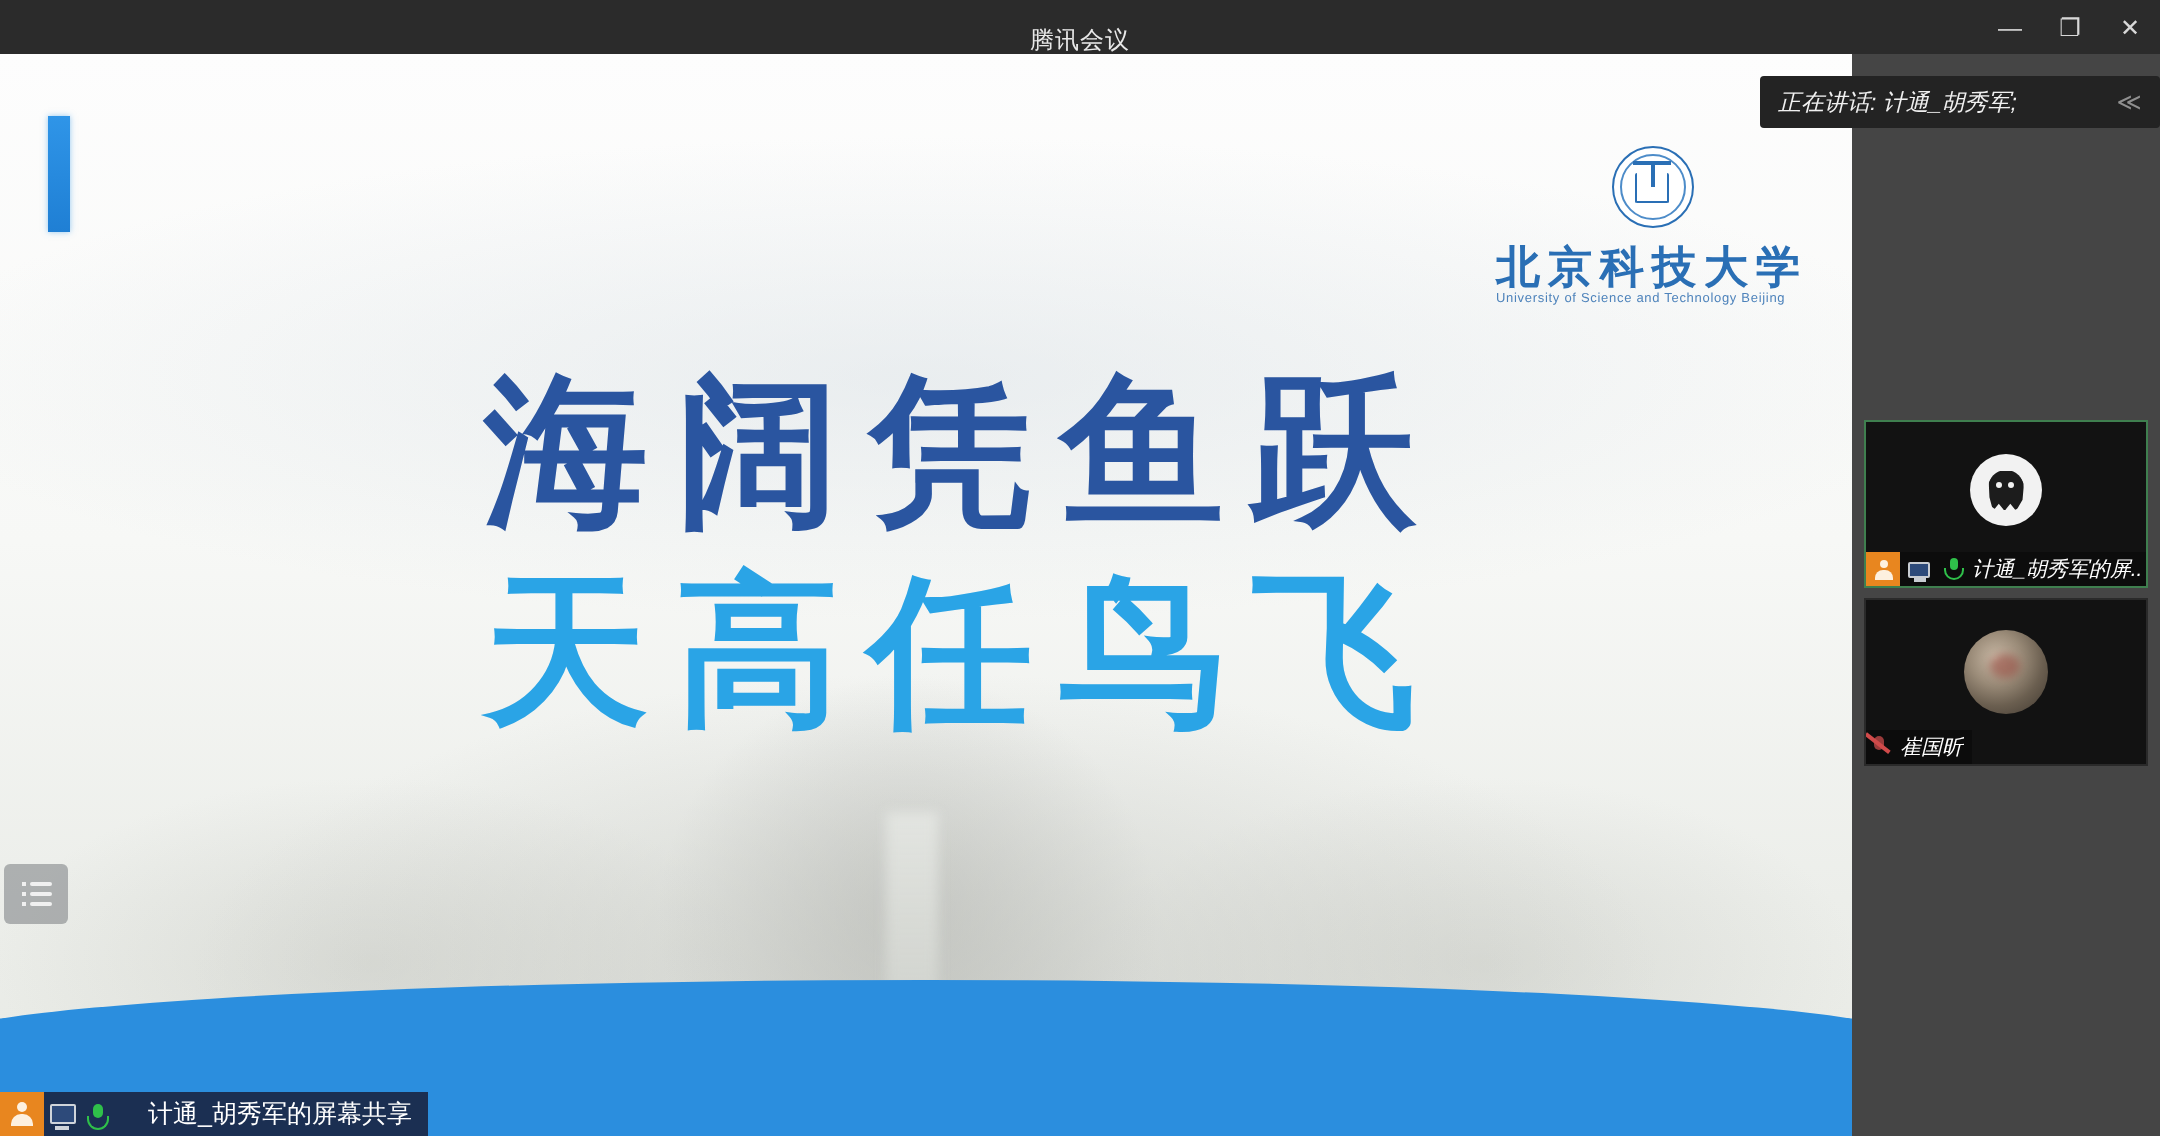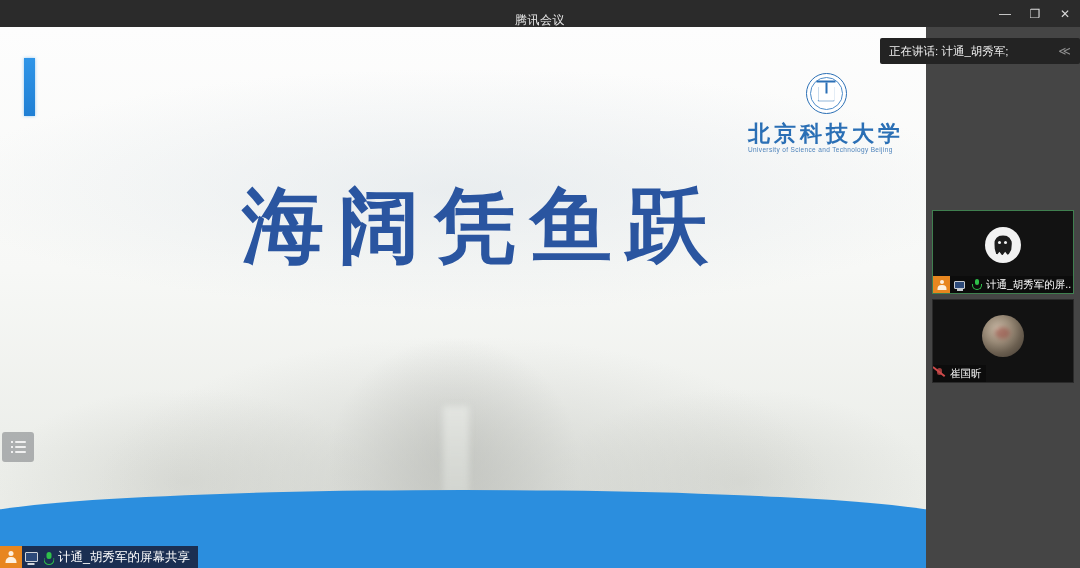--- a/index.html
+++ b/index.html
@@ -164,26 +164,27 @@
   .mic::before{
     content:""; position:absolute; left:50%; top:1px; transform:translateX(-50%);
     width:5px; height:7px; border-radius:3px; background:#2fc04a;
   }
   .mic::after{
     content:""; position:absolute; left:50%; top:7px; transform:translateX(-50%);
     width:9px; height:6px;
     border:1.8px solid #2fc04a; border-top:none;
     border-radius:0 0 6px 6px;
   }
-  .ss-name { color:#ffffff; font-size:12.5px; margin-left:0; white-space:nowrap; }
+  .ss-name { color:#ffffff; font-size:12.5px; margin-left:16px; white-space:nowrap; }
 
   
   .sidebar {
     position:absolute; left:926px; top:0; width:154px; height:541px;
     background:linear-gradient(180deg,#4a4a4a 0%,#464646 40%,#4a4a4a 100%);
+    font-style:italic;
   }
   .sidebar-inner {
     position:absolute; left:0; top:0; width:154px; height:541px;
     background:#454545;
   }
 
   
   .speaking {
     position:absolute; left:-46px; top:11px; width:200px; height:26px;
     background:#232323; border-radius:2px;
@@ -311,20 +312,21 @@
           <div class="seal-glyph"></div>
         </div>
         <div class="logo-txt">
           <div class="logo-cn">北京科技大学</div>
           <div class="logo-en">University of Science and Technology Beijing</div>
         </div>
       </div>
 
       <div class="poem">
         <div class="poem-line l1">海阔凭鱼跃</div>
+        <div class="poem-line l2">天高任鸟飞</div>
       </div>
 
       <div class="float-btn">
         <div class="lines">
           <i></i>
             <i></i>
             <i></i>
         </div>
       </div>
 

